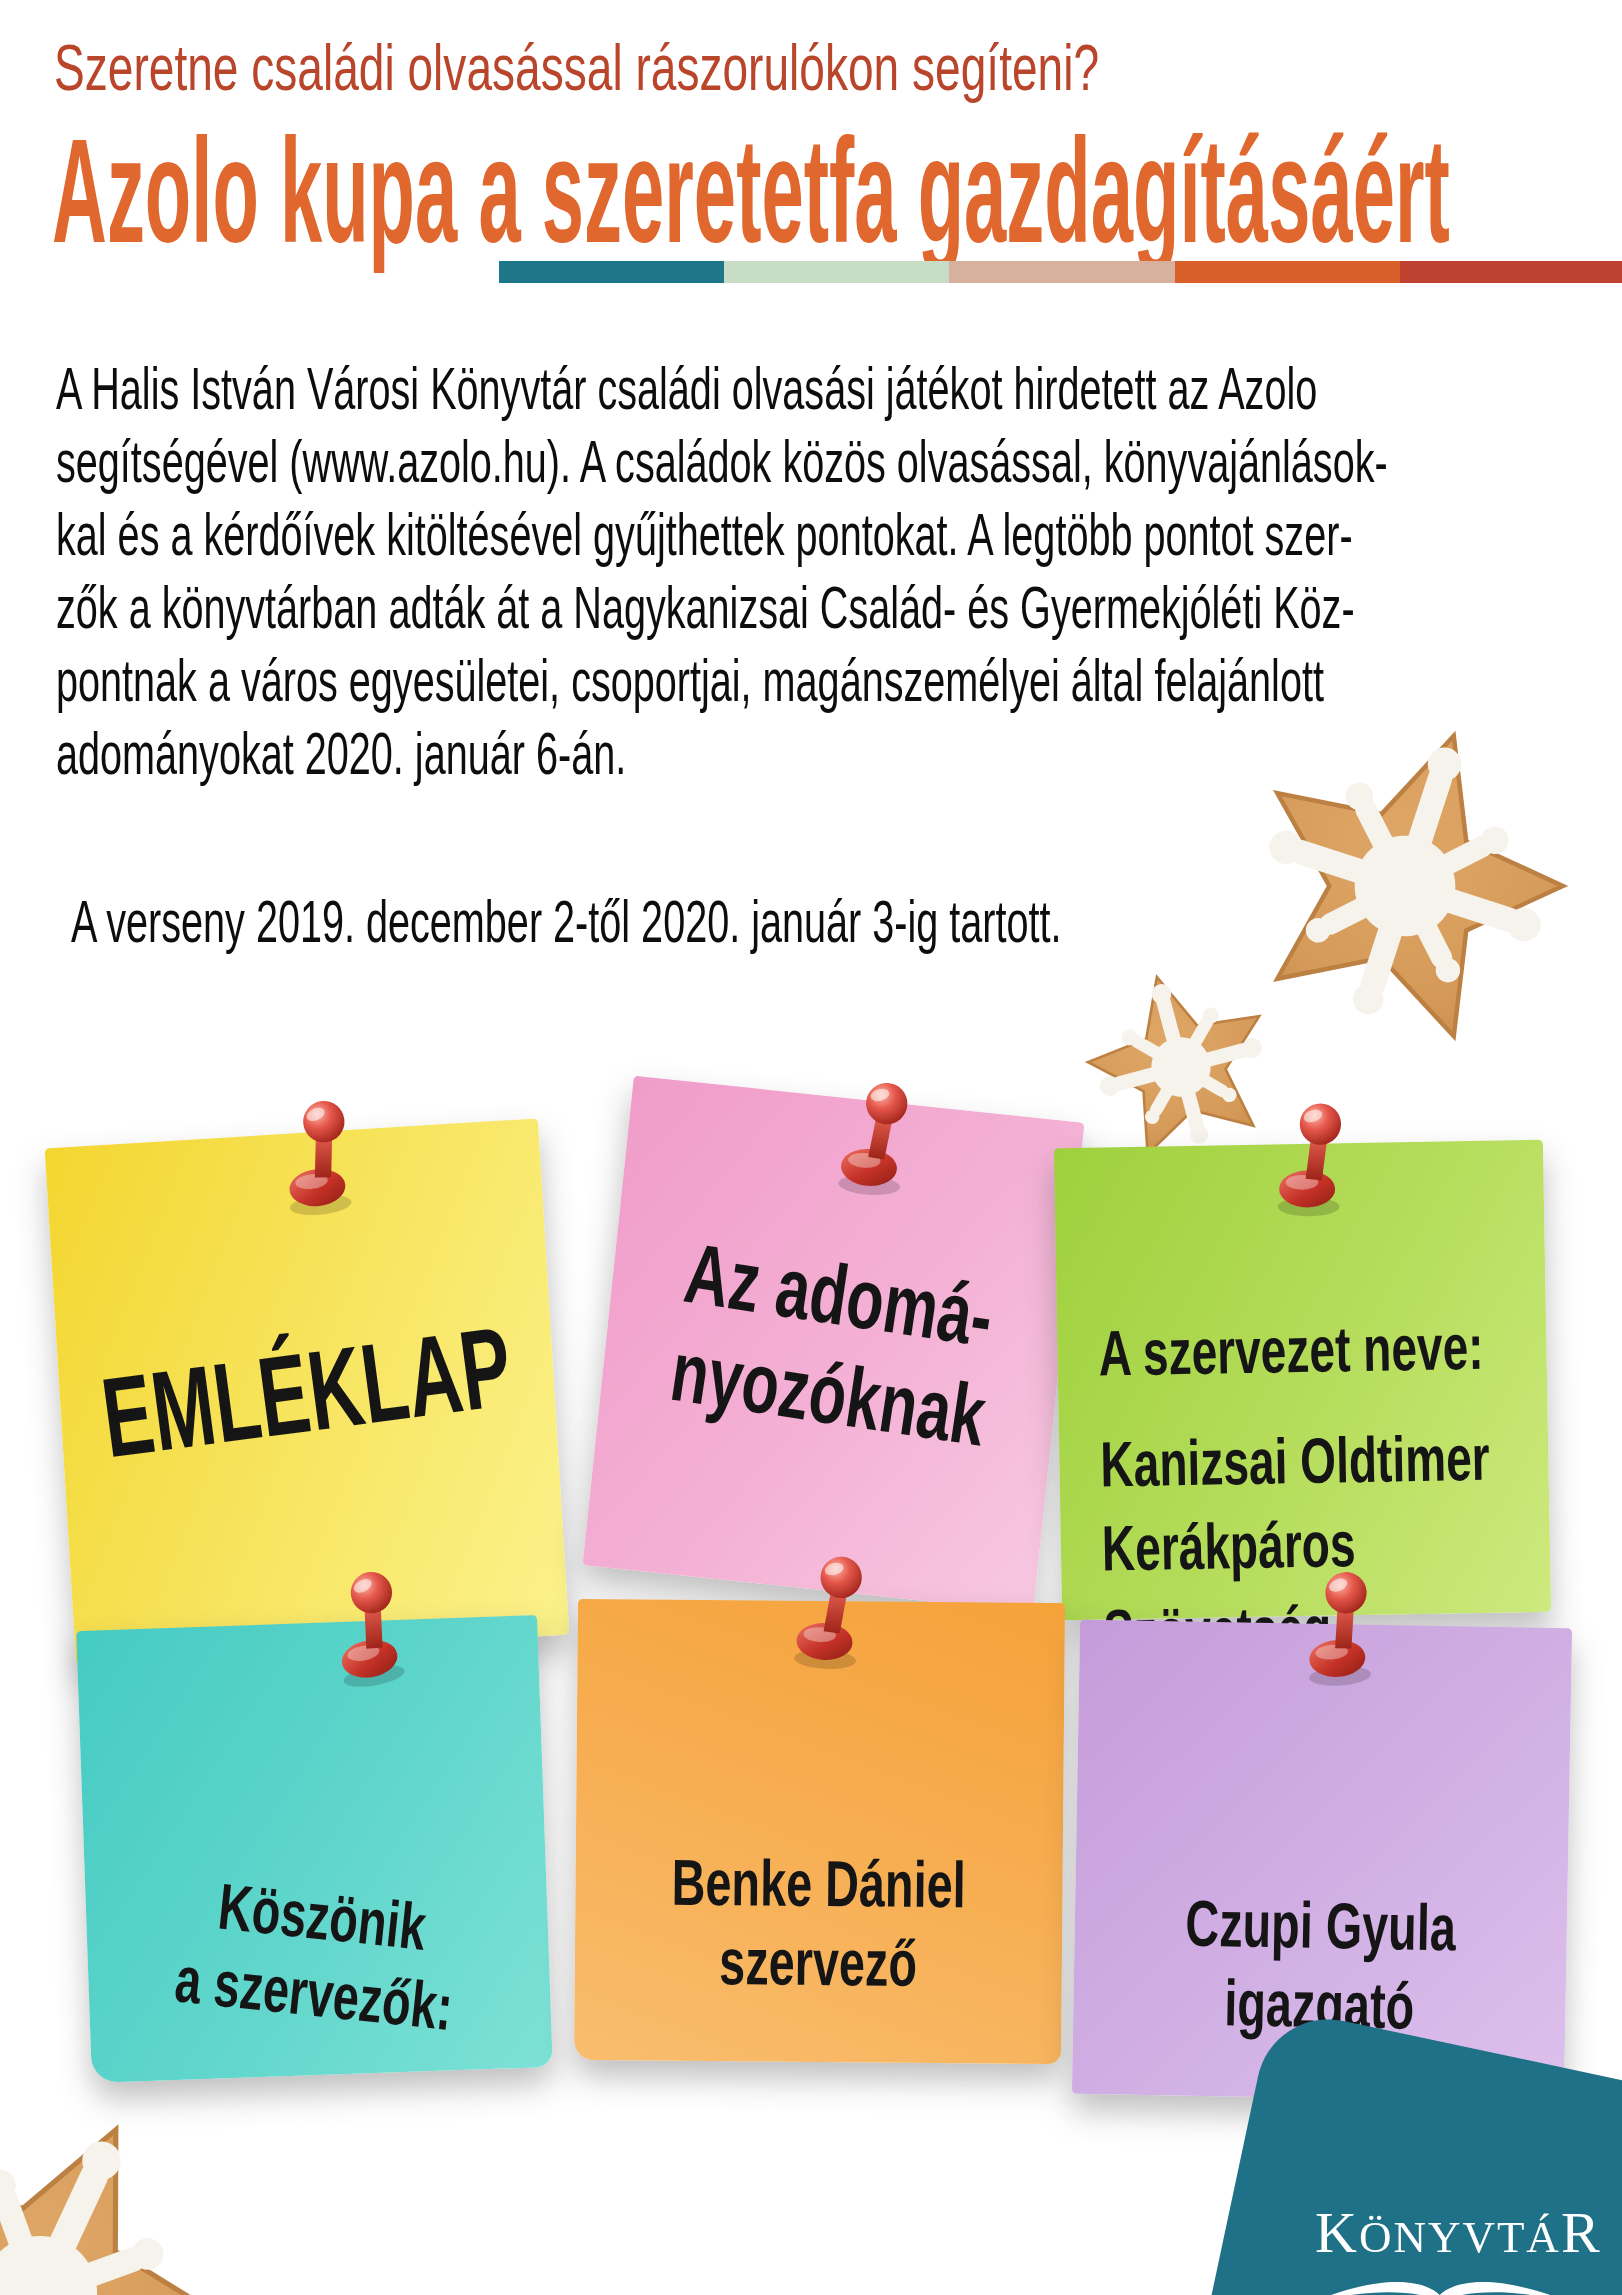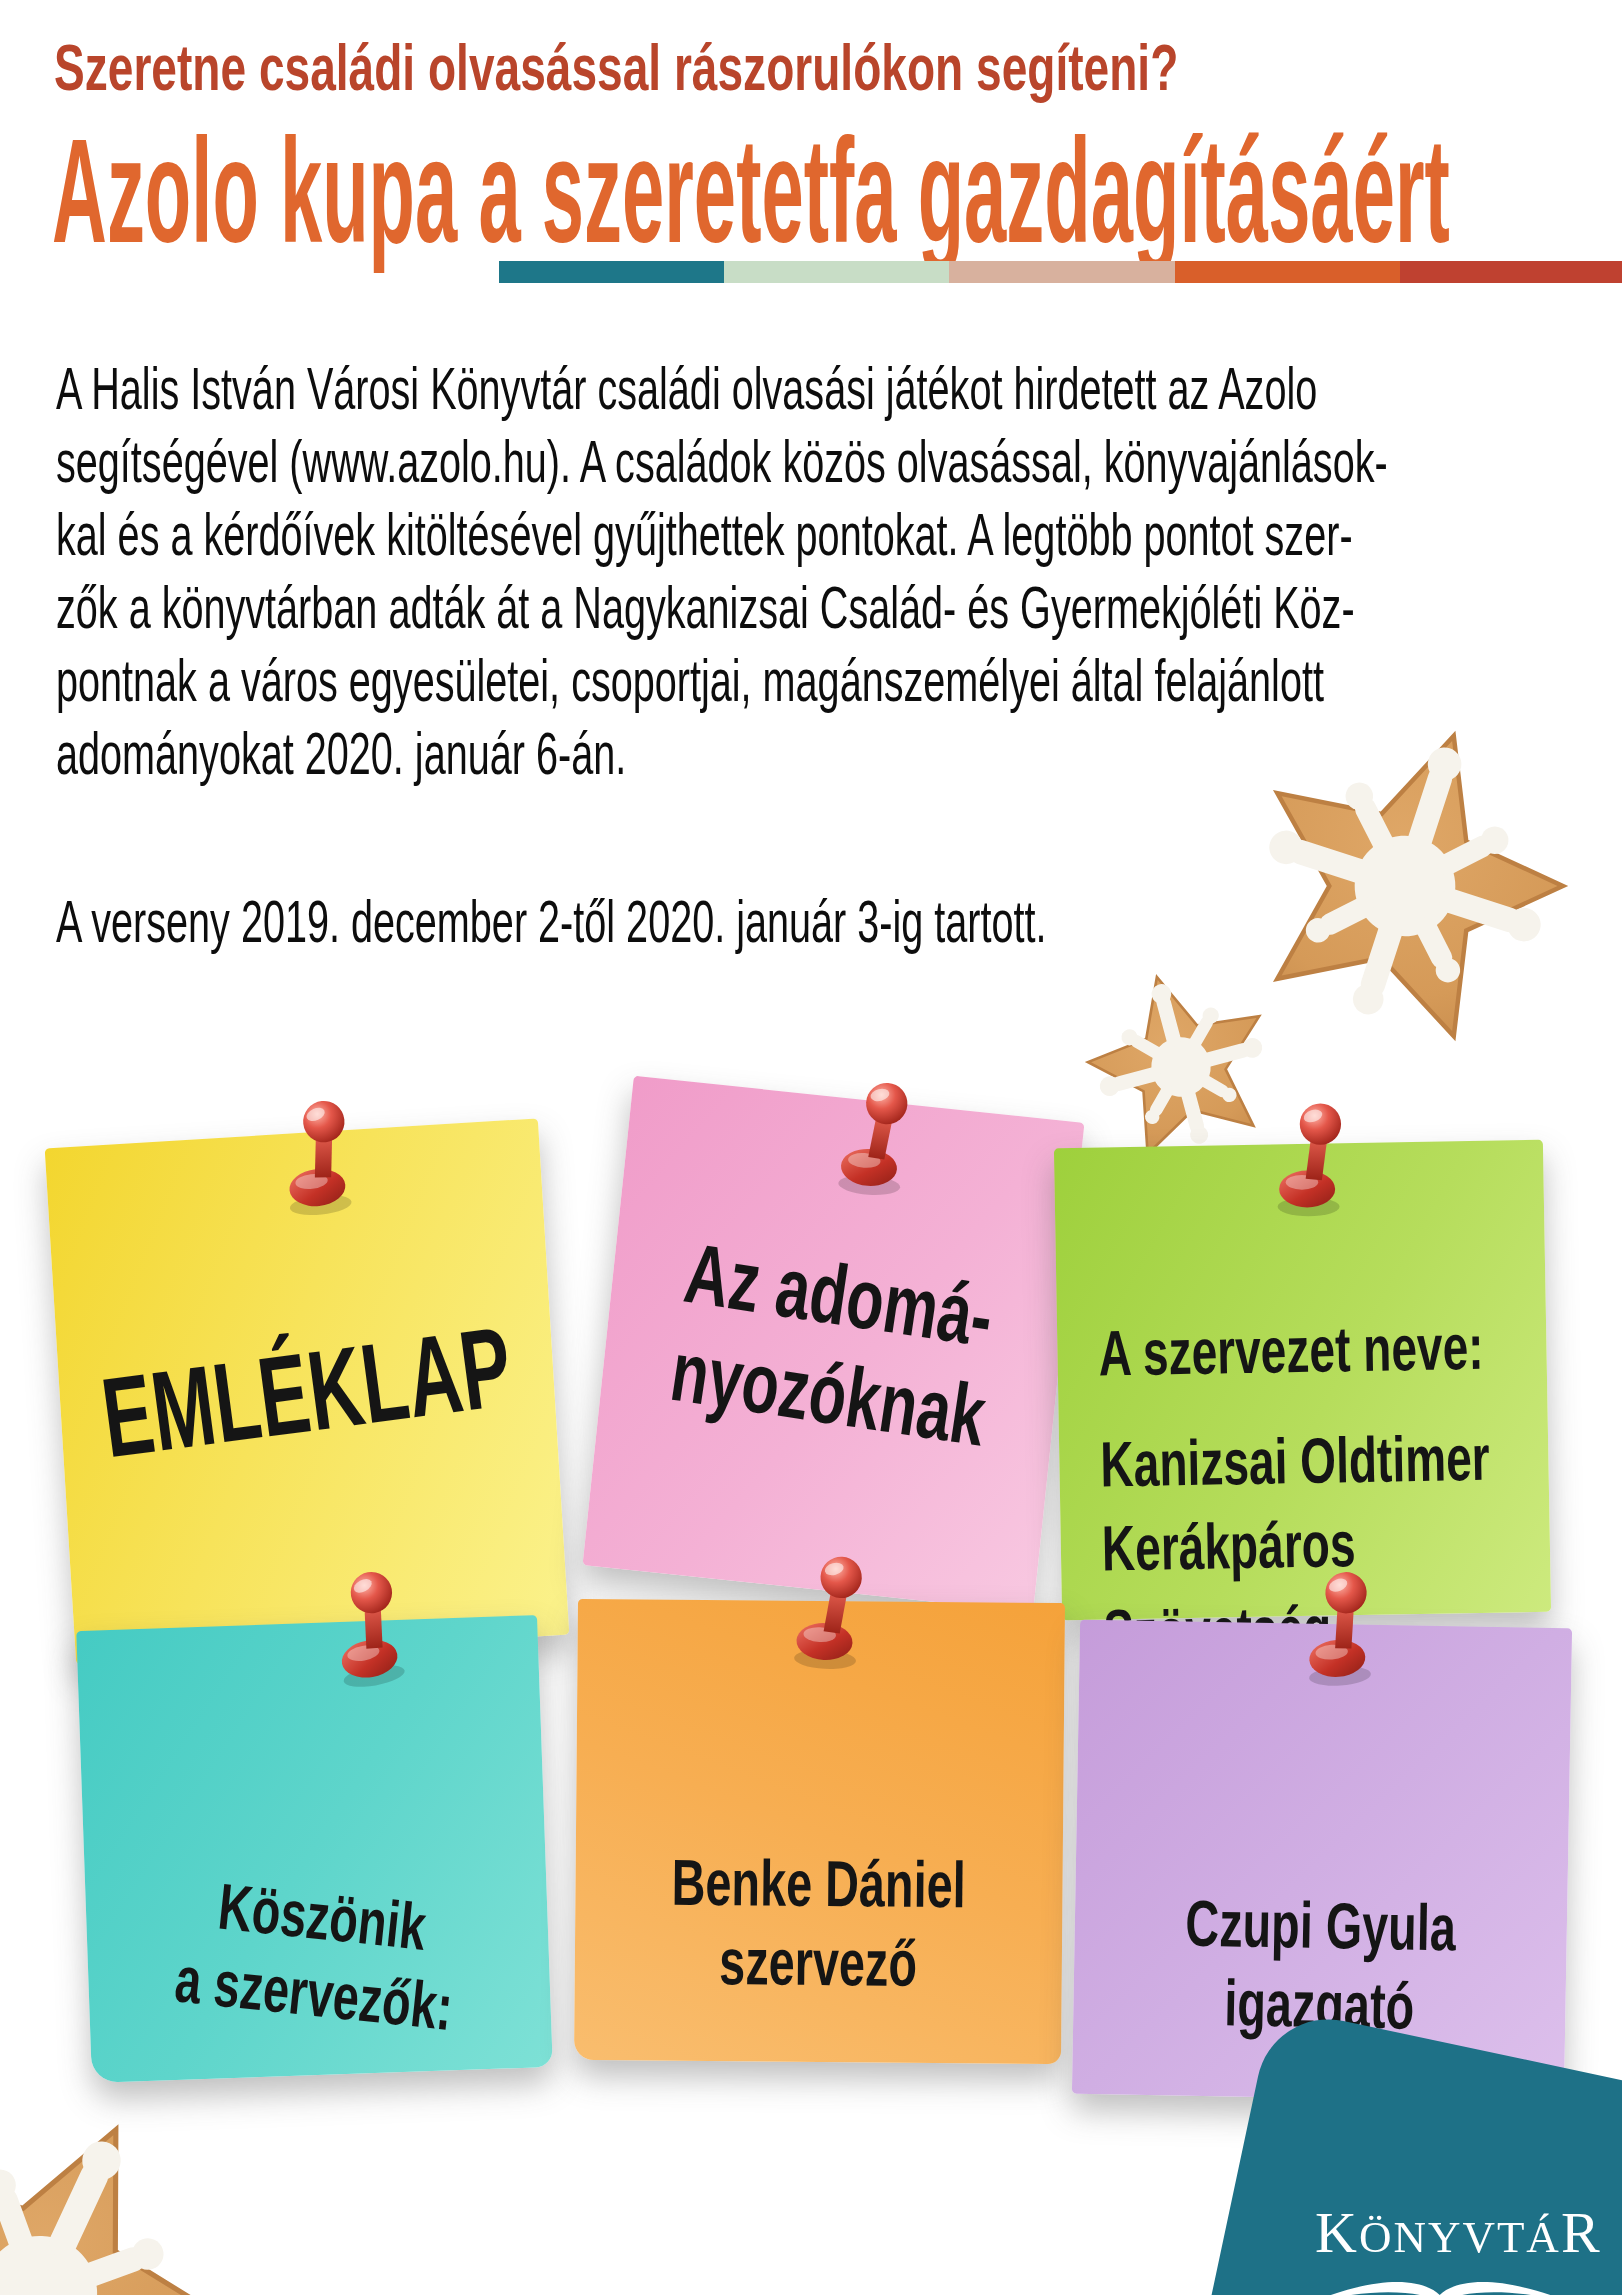--- a/index.html
+++ b/index.html
@@ -3,21 +3,21 @@
 <meta charset="utf-8">
 <style>
   html,body{margin:0;padding:0;background:#e8e8e8;}
   #page{
     position:relative; width:1623px; height:2295px; overflow:hidden;
     background:#ffffff; font-family:"Liberation Sans",sans-serif;
   }
   
   .kicker{
     position:absolute; left:54px; top:36px; line-height:1;
-    font-size:64px; font-weight:bold; color:#b9452b; white-space:nowrap;
+    font-size:64px; font-weight:normal; color:#b9452b; white-space:nowrap;
   }
   .title{
     position:absolute; left:52px; top:116px; line-height:1;
     font-size:149px; font-weight:bold; color:#e0672e; white-space:nowrap;
   }
   .cx{display:inline-block; white-space:nowrap;}
   .kicker .cx{transform:scaleX(.72); transform-origin:left center;}
   .title .cx{transform:scaleX(.51); transform-origin:left center;}
   .divider{
     position:absolute; left:499px; top:261px; width:1126px; height:21.6px;
@@ -25,21 +25,21 @@
   }
   .divider div{flex:1 1 0;}
   .seg0{background:#1e7789;} .seg1{background:#c8ddc6;} .seg2{background:#d8b19e;}
   .seg3{background:#d95f2a;} .seg4{background:#bf4130;}
 
   
   .intro{position:absolute; left:56px; top:352px; color:#0d0d0d;}
   .intro .bodyline{height:73px; line-height:73px; font-size:60px;}
   .intro .cx, .dateline .cx{transform:scaleX(.66); transform-origin:left center;}
   .dateline{
-    position:absolute; left:56px; top:885px; height:73px; line-height:73px;
+    position:absolute; left:71px; top:885px; height:73px; line-height:73px;
     font-size:60px; color:#0d0d0d;
   }
 
   
   .note{
     position:absolute; border-radius:4.6px;
     box-shadow:0 17px 31px rgba(70,70,70,.34);
     display:flex; flex-direction:column; align-items:center;
     color:#151515; font-weight:bold;
   }

